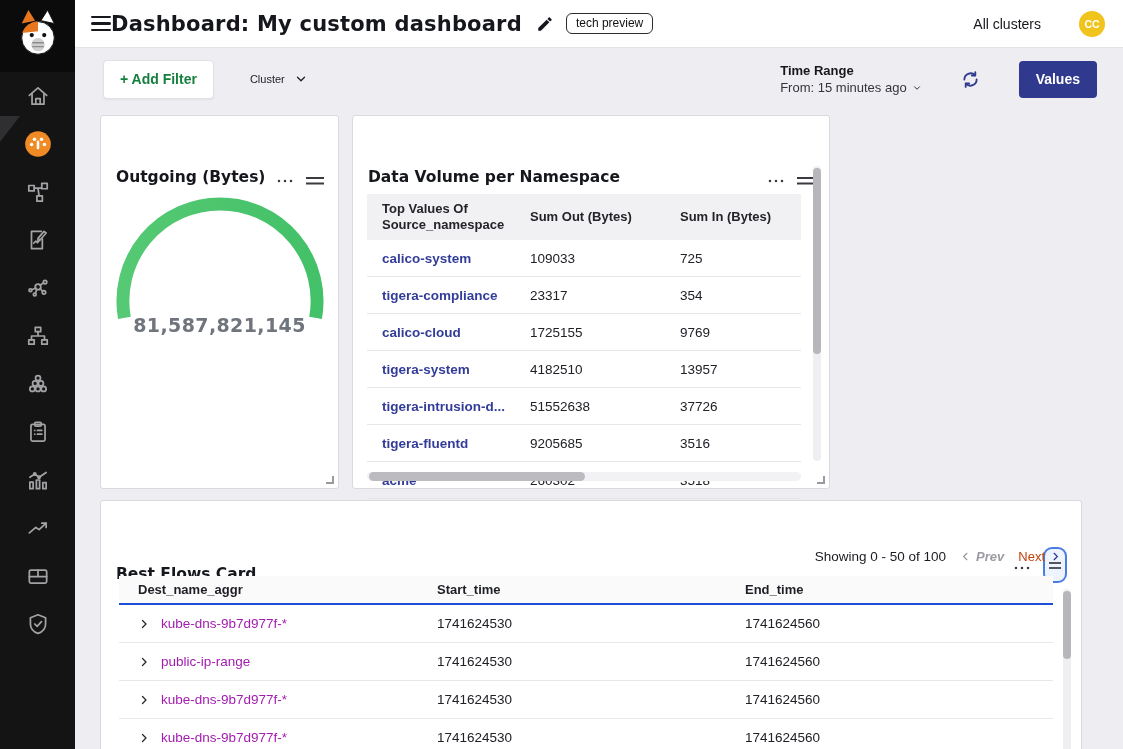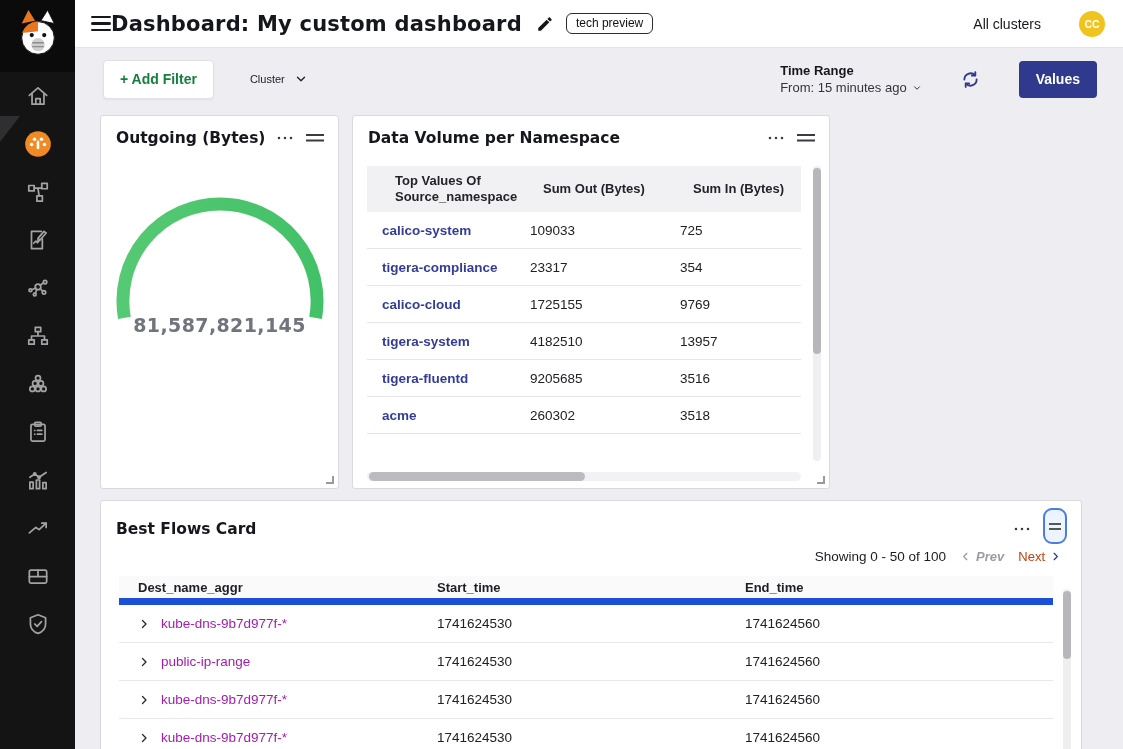--- a/index.html
+++ b/index.html
@@ -37,57 +37,57 @@
     font-size:11px; color:#1d1e26; font-weight:500; }
   .right-controls { margin-left:auto; display:flex; align-items:center; gap:38px; }
   .time-range { display:flex; flex-direction:column; gap:2px; cursor:pointer; }
   .tr-label { font-size:13px; font-weight:700; color:#17181d; }
   .tr-value { font-size:13px; color:#34353c; display:flex; align-items:center; gap:5px; }
   .refresh-btn { cursor:pointer; display:flex; }
   .actions-btn { background:#2f3a8f; color:#fff; border:none; border-radius:4px; height:37px; padding:0 17px;
     font-size:14px; font-weight:700; cursor:pointer; }
   
   .card { position:absolute; background:#fff; border:1px solid #d9d9de; border-radius:3px; z-index:4; }
-  .card-head { display:flex; align-items:center; padding:13px 14px 0 15px; }
+  .card-head { display:flex; align-items:flex-end; padding:7px 14px 0 15px;margin-top:45px; }
   .card-title { font-family:"DejaVu Sans", sans-serif; font-size:15.5px; font-weight:700; color:#15171d; }
   .card-tools { margin-left:auto; display:flex; align-items:center; gap:12px; }
   .tool-btn { cursor:pointer; display:flex; align-items:center; }
   .resize-handle { position:absolute; right:4px; bottom:4px; width:8px; height:8px;
     border-right:2px solid #9a9a9e; border-bottom:2px solid #9a9a9e; cursor:nwse-resize; }
   
   .card-outgoing { left:100px; top:115px; width:239px; height:374px; }
   .gauge-wrap { position:absolute; left:14px; top:80px; width:210px; }
   .gauge-value { position:absolute; left:0; top:198px; width:100%; text-align:center;
     font-family:"DejaVu Sans", sans-serif; font-size:19px; font-weight:700; color:#70757d; letter-spacing:.4px; }
   
   .card-datavol { left:352px; top:115px; width:478px; height:374px; }
   .dv-table { position:absolute; left:14px; top:50px; width:434px; }
   .dv-headrow { background:#f1f1f4; display:grid; grid-template-columns:148px 150px 1fr;
-    align-items:center; min-height:46px; padding-left:28px; }
+    align-items:center; min-height:46px; padding-left:15px;margin-top:28px; }
   .dv-headrow span { font-size:13px; font-weight:700; color:#232429; line-height:1.25; padding-right:8px; }
   .dv-row { display:grid; grid-template-columns:148px 150px 1fr; align-items:center; height:37px;
     border-bottom:1px solid #e6e6ea; padding-left:15px; cursor:default; }
   .dv-ns { font-size:13.5px; font-weight:700; color:#333d99; cursor:pointer; text-decoration:none;
     overflow:hidden; white-space:nowrap; text-overflow:ellipsis; padding-right:10px; }
   .dv-val { font-size:13.5px; color:#202127; }
   .dv-vscroll { position:absolute; right:8px; top:50px; width:8px; height:295px; background:#efeff2; border-radius:4px; }
   .dv-vthumb { position:absolute; left:0; top:2px; width:8px; height:186px; background:#b7b7bb; border-radius:4px; cursor:pointer; }
   .dv-hscroll { position:absolute; left:14px; bottom:7px; width:434px; height:9px; background:#f2f2f5; border-radius:5px; }
   .dv-hthumb { position:absolute; left:2px; top:0; width:216px; height:9px; background:#bcbcc0; border-radius:5px; cursor:pointer; }
   
   .card-bestflows { left:100px; top:500px; width:982px; height:310px; }
   .bf-handle-focused { width:24px; height:36px; border:2px solid #4b7de0; border-radius:9px; background:#eef4fe;
     display:flex; flex-direction:column; gap:3px; align-items:center; justify-content:center; cursor:grab; margin-top:-6px; }
   .bf-handle-focused i { display:block; width:12px; height:2px; background:#55565c; }
   .bf-pagination { position:absolute; right:20px; top:48px; display:flex; align-items:center; gap:14px; }
   .bf-showing { font-size:13.5px; color:#1b1c22; }
   .bf-prev { display:flex; align-items:center; gap:5px; color:#9b9ba2; font-size:13px; font-weight:700; cursor:default;font-style:italic; }
   .bf-next { display:flex; align-items:center; gap:5px; color:#c2410c; font-size:13px; font-weight:400; cursor:pointer; }
   .bf-table { position:absolute; left:18px; top:75px; width:934px; }
-  .bf-headrow { background:#fafafb; border-bottom:7px solid #1d4ed8; display:grid;
+  .bf-headrow { background:#fafafb; border-bottom:2px solid #1d4ed8; display:grid;
     grid-template-columns:318px 308px 1fr; height:29px; align-items:center; }
   .bf-headrow span { font-size:13px; font-weight:700; color:#1e1f25; }
   .bf-headrow span:first-child { padding-left:19px; }
   .bf-row { display:grid; grid-template-columns:318px 308px 1fr; height:38px; align-items:center;
     border-bottom:1px solid #e8e8ec; background:#fff; }
   .bf-cell1 { display:flex; align-items:center; gap:11px; padding-left:19px; }
   .bf-dest { font-size:13.5px; color:#a21caf; }
   .bf-time { font-size:13.5px; color:#202127; }
   .bf-chev { display:flex; cursor:pointer; }
   .bf-vscroll { position:absolute; right:10px; top:88px; width:8px; height:215px; background:#efeff2; border-radius:4px; }
@@ -331,20 +331,25 @@
       <a class="dv-ns">calico-cloud</a>
       <span class="dv-val">1725155</span>
       <span class="dv-val">9769</span>
     </div>
     <div class="dv-row">
       <a class="dv-ns">tigera-system</a>
       <span class="dv-val">4182510</span>
       <span class="dv-val">13957</span>
     </div>
     <div class="dv-row">
+      <a class="dv-ns">tigera-intrusion-d...</a>
+      <span class="dv-val">51552638</span>
+      <span class="dv-val">37726</span>
+    </div>
+    <div class="dv-row">
       <a class="dv-ns">tigera-fluentd</a>
       <span class="dv-val">9205685</span>
       <span class="dv-val">3516</span>
     </div>
     <div class="dv-row">
       <a class="dv-ns">acme</a>
       <span class="dv-val">260302</span>
       <span class="dv-val">3518</span>
     </div>
   </div>

